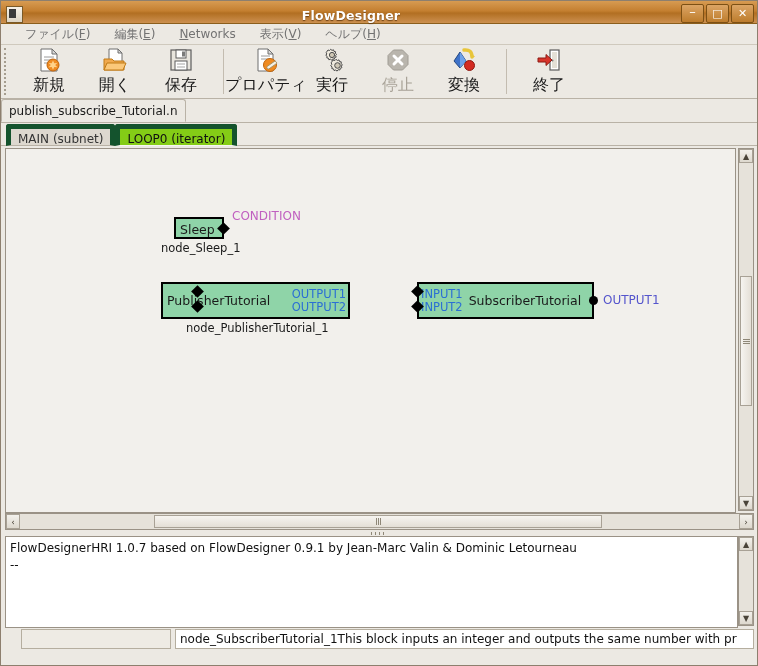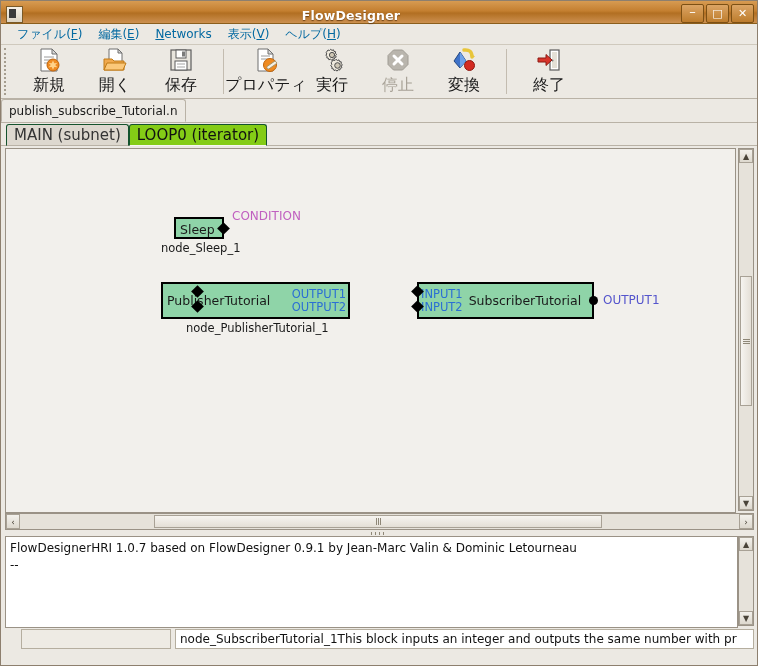--- a/index.html
+++ b/index.html
@@ -88,23 +88,24 @@
     background: #ece9e3;
     display: flex;
     align-items: center;
     padding-left: 8px;
     border-bottom: 1px solid #cfc9bd;
     box-sizing: border-box;
   }
   .menuitem {
     padding: 1px 8px;
     font-size: 12px;
-    color: #0369a1;
+    color: #737373;
     white-space: nowrap;
     cursor: default;
+    margin-left: 8px;
   }
   .menuitem u { text-decoration: underline; }
 
   
   #toolbar {
     height: 54px;
     background: #ece9e3;
     border-bottom: 1px solid #b9b2a6;
     display: flex;
     align-items: stretch;
@@ -187,22 +188,22 @@
     left: 0; right: 0; bottom: 0;
     height: 1px;
     background: #b9b2a6;
   }
   .stab {
     position: relative;
     z-index: 2;
     height: 22px;
     line-height: 21px;
     padding: 0 7px;
-    font-size: 15px;
-    border: 1px solid #14532d;
+    font-size: 12px;
+    border: 5px solid #14532d;
     border-radius: 3px 3px 0 0;
     box-sizing: border-box;
     cursor: default;
   }
   .stab.inactive {
     background: #ddd8cf;
     border-bottom: 1px solid #b9b2a6;
     color: #333;
   }
   .stab.active {

